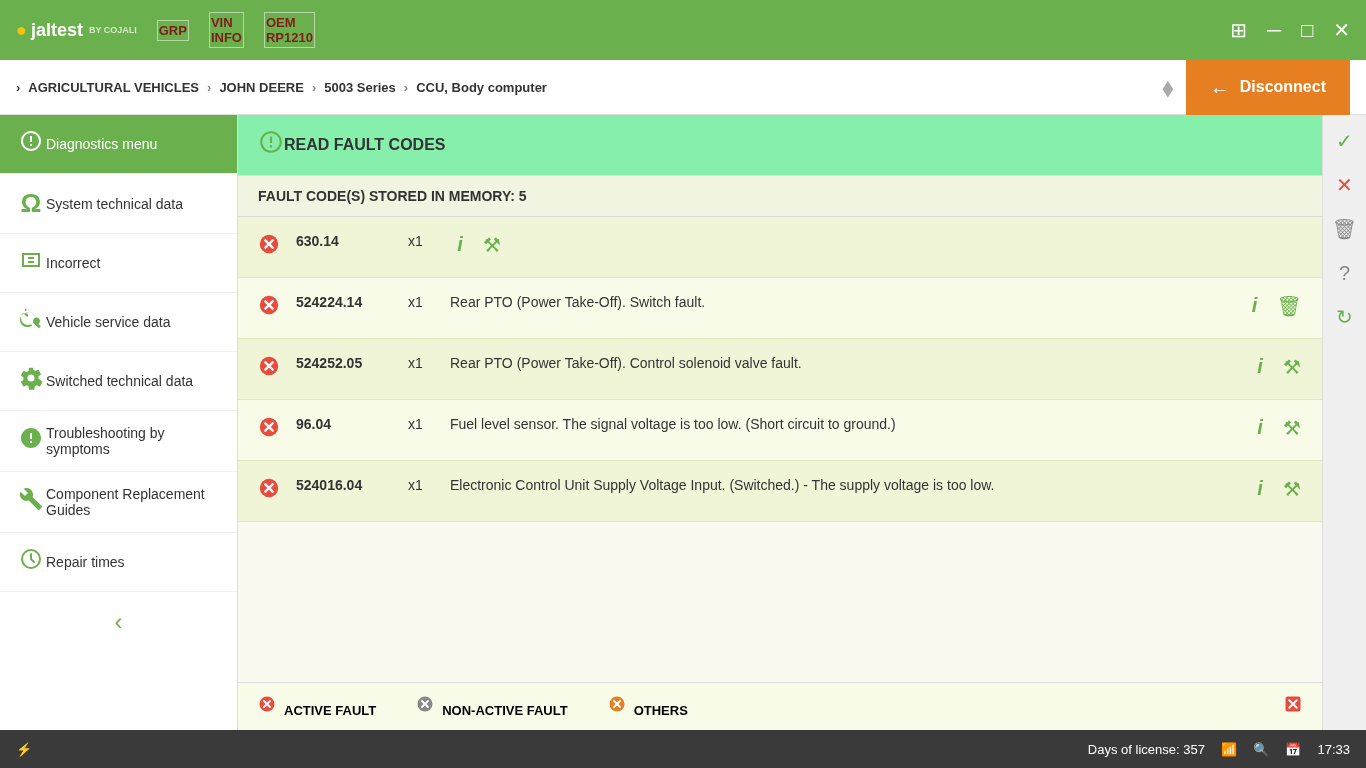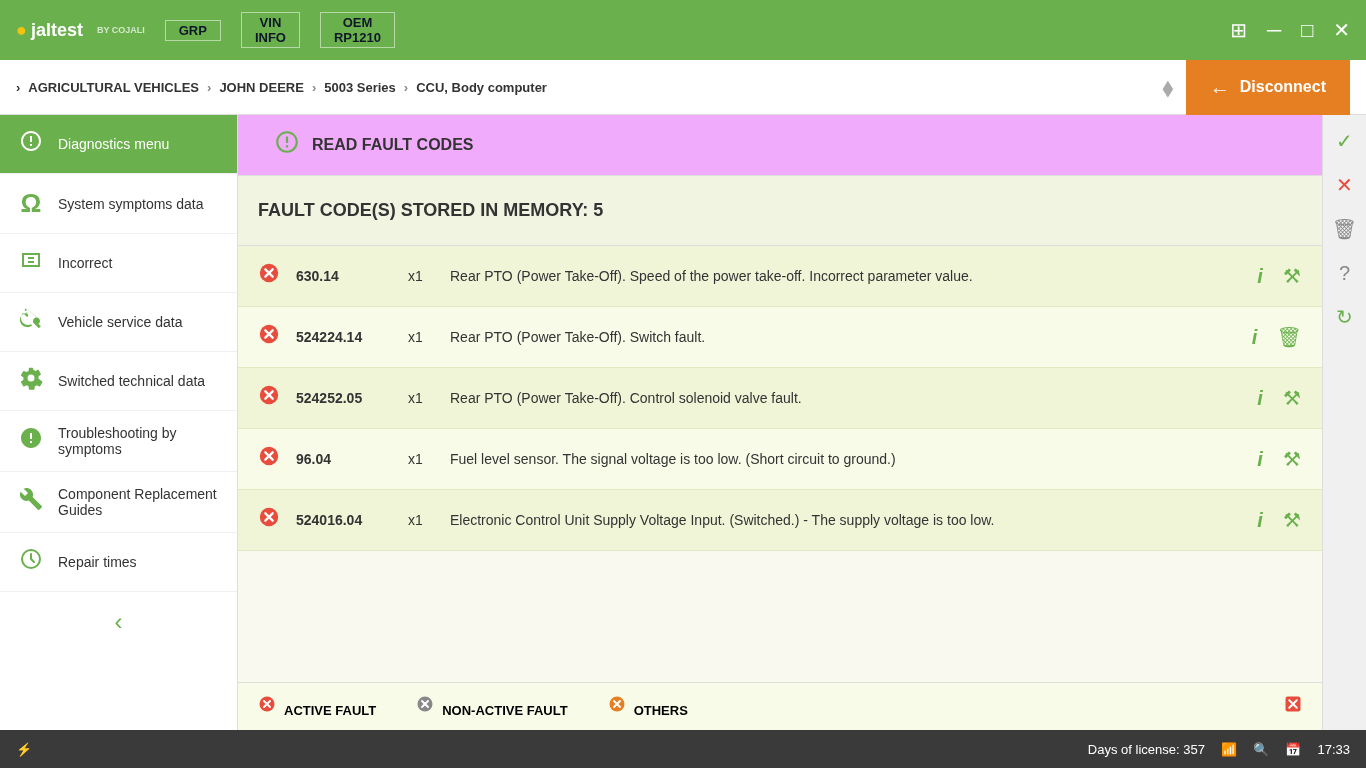--- a/index.html
+++ b/index.html
@@ -10,26 +10,25 @@
       background: #6ab04c;
       height: 60px;
       display: flex;
       align-items: center;
       padding: 0 16px;
       justify-content: space-between;
     }
     .header-left { display: flex; align-items: center; gap: 20px; }
     .logo { color: white; font-weight: bold; font-size: 18px; display: flex; align-items: center; gap: 4px; }
     .header-tag {
-      color: #0f172a;
+      color: #7f1d1d;
       font-size: 13px;
       font-weight: bold;
-      padding: 2px 13px;
+      padding: 2px 1px;
       border: 1px solid rgba(255,255,255,0.5);
-      text-align: center;
     }
     .header-right { display: flex; align-items: center; gap: 20px; }
     .header-icon { color: white; font-size: 20px; cursor: pointer; }
 
     
     .breadcrumb {
       background: #fff;
       height: 55px;
       display: flex;
       align-items: center;
@@ -60,21 +59,21 @@
     
     .sidebar {
       width: 238px;
       background: white;
       border-right: 1px solid #ddd;
       overflow-y: auto;
     }
     .sidebar-item {
       display: flex;
       align-items: center;
-      gap: 12px;
+      gap: 0;
       padding: 14px 16px;
       cursor: pointer;
       border-bottom: 1px solid #f0f0f0;
       font-size: 14px;
       color: #333;
     }
     .sidebar-item.active {
       background: #6ab04c;
       color: white;
     }
@@ -85,46 +84,44 @@
       align-items: center;
       justify-content: center;
       padding: 16px;
       cursor: pointer;
     }
     .sidebar-back-icon { color: #6ab04c; font-size: 24px; }
 
     
     .content { flex: 1; display: flex; flex-direction: column; background: #f9f9f0; }
     .content-header {
-      background: #f0abfc;
-      padding: 14px 36px;
-      display: flex;
-      align-items: center;
-      gap: 12px;
+      background: #86efac;
+      padding: 14px 20px;
+      display: flex;
+      align-items: center;
       border-bottom: 1px solid #ddd;
       font-size: 16px;
       font-weight: bold;
       color: #333;
     }
     .content-header-icon { color: #6ab04c; font-size: 22px; }
 
     
     .fault-summary {
       background: #f0f4e0;
-      padding: 24px 20px;
+      padding: 12px 20px;
       font-weight: bold;
-      font-size: 18px;
+      font-size: 14px;
       color: #333;
       border-bottom: 1px solid #ddd;
     }
 
     .fault-list { flex: 1; overflow-y: auto; }
     .fault-row {
       display: flex;
-      align-items: center;
       padding: 16px 20px;
       border-bottom: 1px solid #e0e8c0;
       background: #f8fbe8;
       gap: 12px;
     }
     .fault-row:nth-child(odd) { background: #f0f5d8; }
     .fault-error-icon { color: #e74c3c; font-size: 22px; min-width: 26px; }
     .fault-code { font-weight: bold; font-size: 14px; color: #333; min-width: 100px; }
     .fault-count { font-size: 14px; color: #333; min-width: 30px; }
     .fault-desc { flex: 1; font-size: 14px; color: #333; }
@@ -189,21 +186,21 @@
     
   </style>
 </head>
 <body>
 
 <div class="header">
   <div class="header-left">
     <div class="logo">
       <span style="color:#f1c40f;">●</span>
         <span style="font-weight:900;">jaltest</span>
-        <span style="font-size:9px; opacity:0.7; margin-left:10px;">BY COJALI</span>
+        <span style="font-size:9px; opacity:0.7; margin-left:2px;">BY COJALI</span>
     </div>
     <div class="header-tag">GRP</div>
     <div class="header-tag">VIN<br>INFO</div>
     <div class="header-tag">OEM<br>RP1210</div>
   </div>
   <div class="header-right">
     <span class="header-icon">⊞</span>
     <span class="header-icon">─</span>
     <span class="header-icon">□</span>
     <span class="header-icon">✕</span>
@@ -236,21 +233,21 @@
     <div class="sidebar-item active">
       <span class="sidebar-icon">
         <svg width="24" height="24" viewBox="0 0 24 24" fill="white">
             <path d="M12 2C6.48 2 2 6.48 2 12s4.48 10 10 10 10-4.48 10-10S17.52 2 12 2zm0 18c-4.41 0-8-3.59-8-8s3.59-8 8-8 8 3.59 8 8-3.59 8-8 8zm-1-13h2v6h-2zm0 8h2v2h-2z"></path>
           </svg>
       </span>
       <span>Diagnostics menu</span>
     </div>
     <div class="sidebar-item">
       <span class="sidebar-icon" style="font-size:26px;font-weight:bold;">Ω</span>
-      <span>System symptoms data</span>
+      <span>System technical data</span>
     </div>
     <div class="sidebar-item">
       <span class="sidebar-icon">
         <svg width="24" height="24" viewBox="0 0 24 24" fill="#6ab04c">
             <path d="M3 5v14h18V5H3zm16 12H5V7h14v10zM9 9h6v2H9zm0 4h6v2H9z"></path>
           </svg>
       </span>
       <span>Incorrect</span>
     </div>
     <div class="sidebar-item">
@@ -316,21 +313,20 @@
       <div class="fault-row">
         <span class="fault-error-icon">
           <svg width="22" height="22" viewBox="0 0 24 24">
               <circle cx="12" cy="12" r="10" fill="#e74c3c"></circle>
               <line x1="8" y1="8" x2="16" y2="16" stroke="white" stroke-width="2.5" stroke-linecap="round"></line>
               <line x1="16" y1="8" x2="8" y2="16" stroke="white" stroke-width="2.5" stroke-linecap="round"></line>
             </svg>
         </span>
         <span class="fault-code">630.14</span>
         <span class="fault-count">x1</span>
-        <span class="fault-desc">Rear PTO (Power Take-Off). Speed of the power take-off. Incorrect parameter value.</span>
         <span class="fault-info"><i>i</i></span>
         <span class="fault-action">⚒</span>
       </div>
 
       <div class="fault-row">
         <span class="fault-error-icon">
           <svg width="22" height="22" viewBox="0 0 24 24">
               <circle cx="12" cy="12" r="10" fill="#e74c3c"></circle>
               <line x1="8" y1="8" x2="16" y2="16" stroke="white" stroke-width="2.5" stroke-linecap="round"></line>
               <line x1="16" y1="8" x2="8" y2="16" stroke="white" stroke-width="2.5" stroke-linecap="round"></line>

